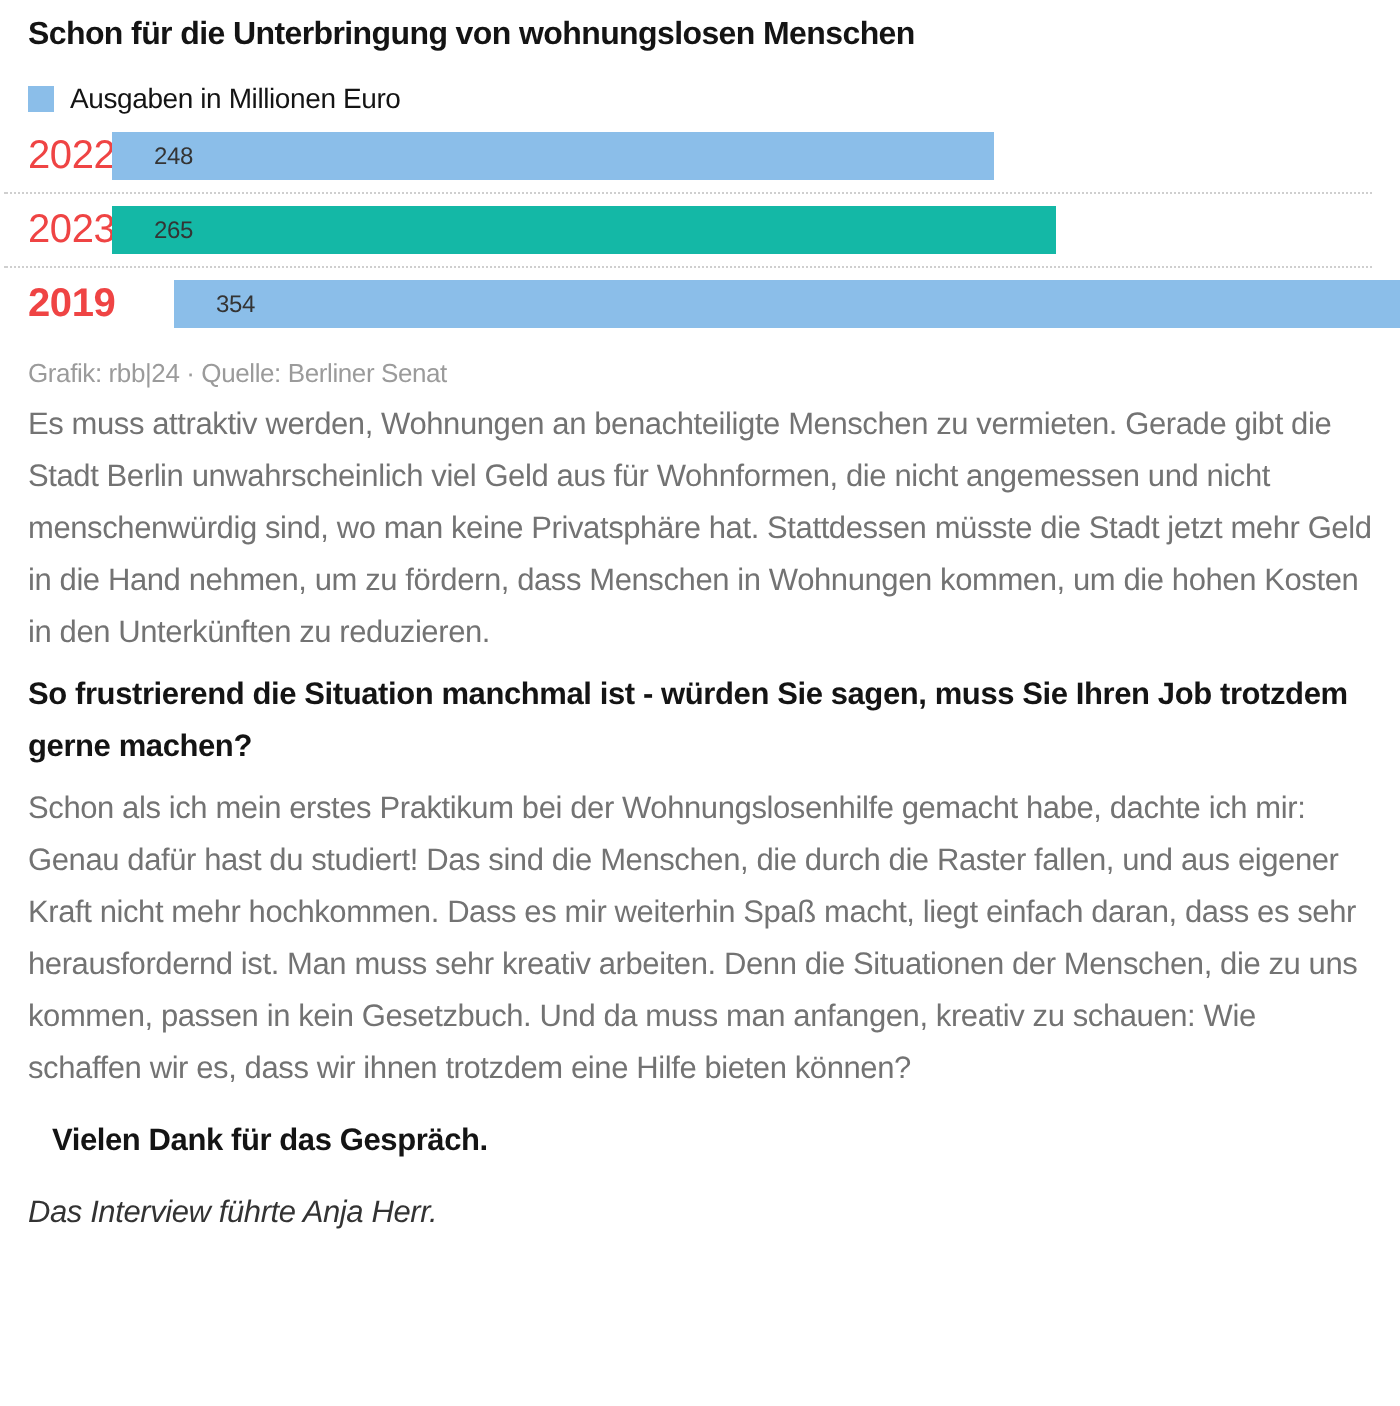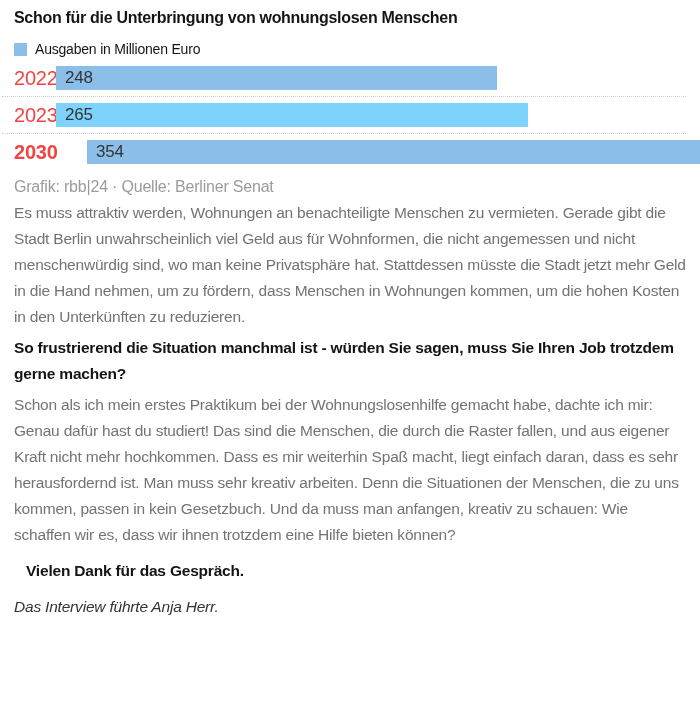--- a/index.html
+++ b/index.html
@@ -64,33 +64,33 @@
   .bar-track {
     flex: 1 1 auto;
     height: 24px;
   }
   .bar {
     height: 24px;
     display: flex;
     align-items: center;
   }
   .bar-value {
-    font-size: 17px;
+    font-size: 12px;
     color: #343434;
-    padding-left: 9px;
+    padding-left: 21px;
     white-space: nowrap;
   }
   .row-sep {
     border-top: 1px dotted #cfcfcf;
     height: 0;
     margin: 6px 0 6px -12px;
   }
   .credit {
     margin-top: 15px;
-    font-size: 16px;
+    font-size: 13px;
     line-height: 16px;
     color: #9b9b9b;
   }
 
   
   .question {
     margin: 5px 0 0 0;
     font-size: 15.5px;
     line-height: 26px;
     font-weight: bold;
@@ -138,28 +138,28 @@
         <div class="bar-track">
           <div class="bar" style="width: 70.0565%; background: rgb(139, 190, 233);">
             <span class="bar-value">248</span>
           </div>
         </div>
       </div>
       <div class="row-sep"></div>
       <div class="bar-row">
         <div class="year-label">2023</div>
         <div class="bar-track">
-          <div class="bar" style="width: 74.8588%; background: #7dd3fc;">
+          <div class="bar" style="width: 74.8588%; background: #14b8a6;">
             <span class="bar-value">265</span>
           </div>
         </div>
       </div>
       <div class="row-sep"></div>
       <div class="bar-row">
-        <div class="year-label bold">2030</div>
+        <div class="year-label bold">2019</div>
         <div class="bar-track">
           <div class="bar" style="width: 100%; background: rgb(139, 190, 233); margin-left: 31px;">
             <span class="bar-value">354</span>
           </div>
         </div>
       </div>
     </div>
 
   <div class="credit">Grafik: rbb|24 · Quelle: Berliner Senat</div>
 

